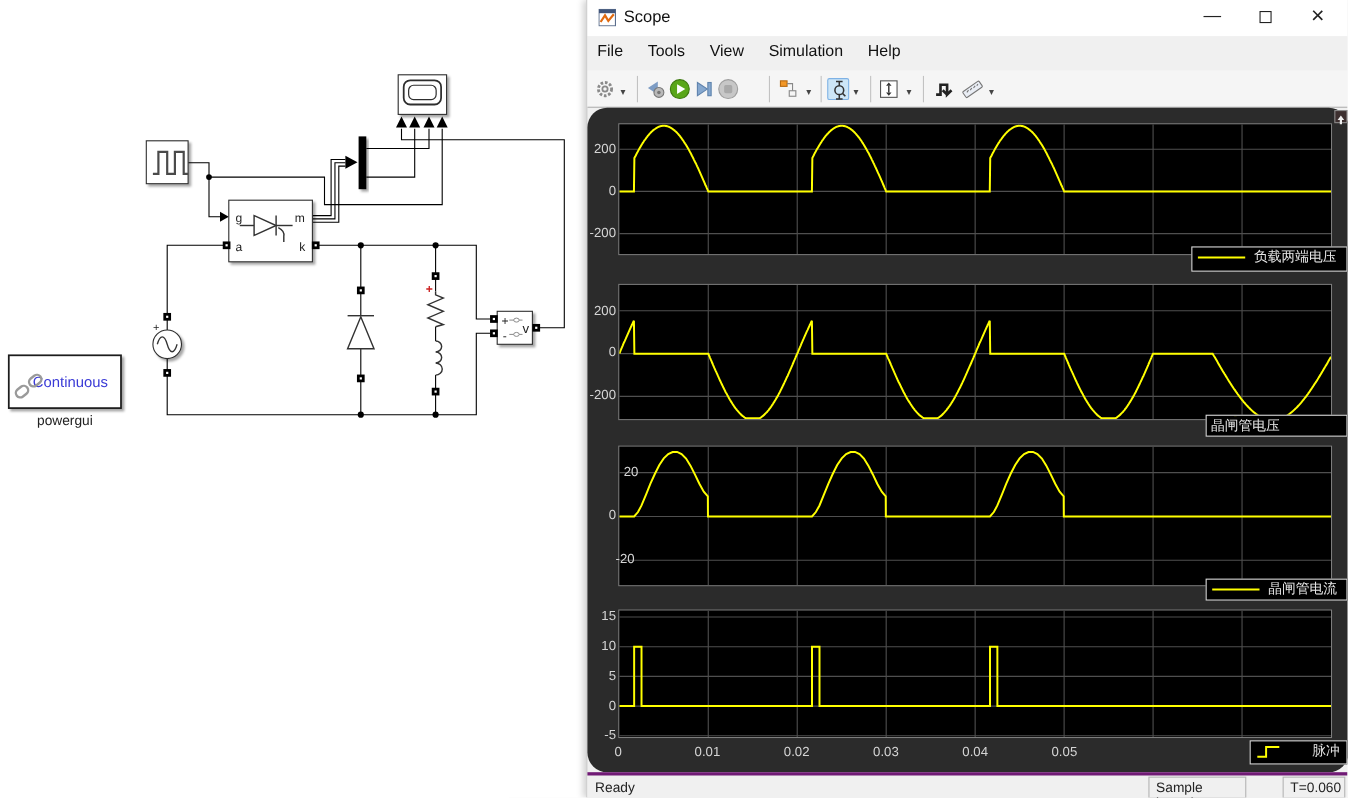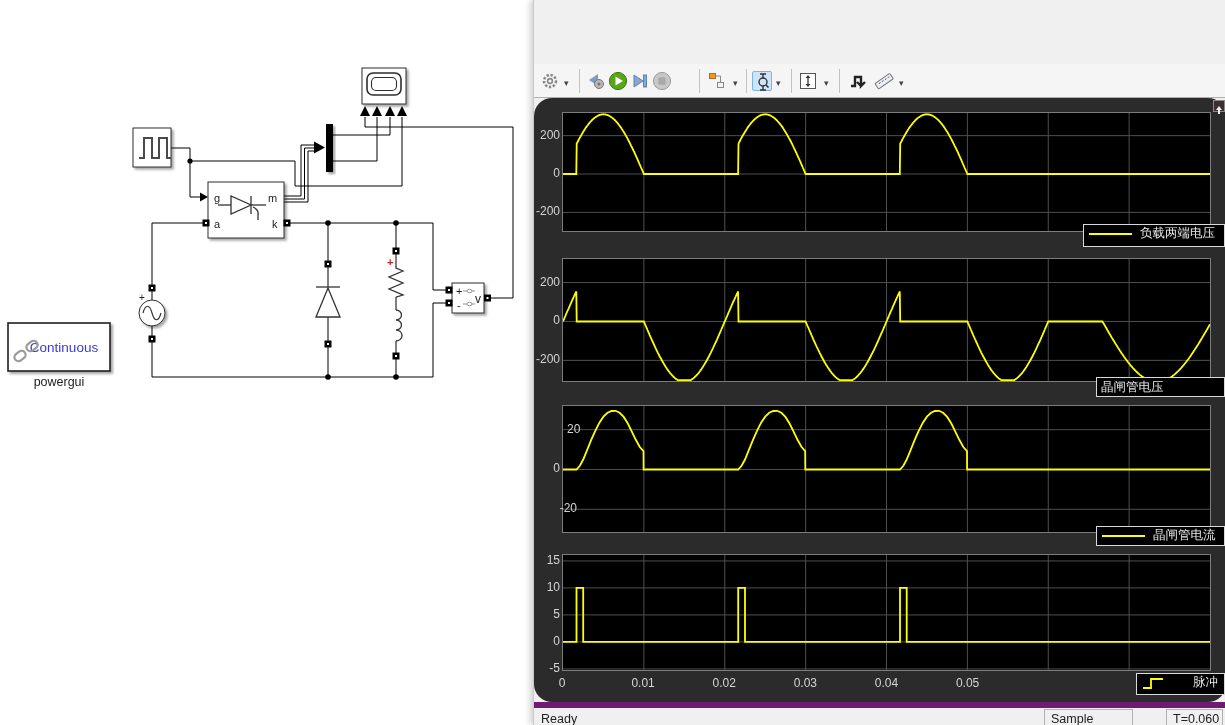--- a/index.html
+++ b/index.html
@@ -34,21 +34,21 @@
   #plot-pane { position:absolute; left:0; top:98px; width:692px; height:604px; background:#2b2b2b;border-radius:18px; }
   .plot-box { position:absolute; left:28px; width:649px; background:#000; border:1px solid #7d7d7d; }
   .plot-box svg { position:absolute; left:0; top:0; }
   .ytick { position:absolute; width:26px; text-align:right; font-size:12px; color:#d4d4d4; }
   .xtick { position:absolute; width:44px; text-align:center; font-size:12px; color:#d4d4d4; }
   .legend { position:absolute; background:#000; border:1px solid #d9d9d9; display:flex;
             align-items:flex-start; color:#e8e8e8; font-size:12.5px; }
   #pane-toggle { position:absolute; right:1px; top:2px; width:12px; height:12px; background:#3d2f2f;
                  border:1px solid #8a8a8a; }
   #statusbar { position:absolute; left:0; top:702px; width:100%; height:23px; background:#f0f0f0;
-               border-top:6px solid #701a75; font-size:12.5px; color:#222; }
+               border-top:3px solid #701a75; font-size:12.5px; color:#222; }
   #status-ready { position:absolute; left:7px; top:4px; }
   .status-panel { position:absolute; top:1px; height:20px; border:1px solid #b4b4b4; padding:2px 6px 0 6px;
                   background:#f0f0f0; }
   #status-sample { right:92px; width:89px; }
   #status-time { right:2px; width:57px;margin-left:44px; }
 </style>
 </head>
 <body>
 
 <div id="stage">
@@ -192,21 +192,42 @@
           <rect x="14" y="352" width="12" height="8" rx="4" transform="rotate(-38 20 356)"></rect>
           <rect x="26" y="342" width="12" height="8" rx="4" transform="rotate(-38 32 346)"></rect>
         </g>
         <text x="59" y="386" font-size="12.5" fill="#222" text-anchor="middle">powergui</text>
       </g>
     </svg>
   </div>
 
   <div id="scope-window">
 
-
+    <div id="titlebar">
+      <svg id="title-icon" viewBox="0 0 16 16">
+        <rect x="0.5" y="0.5" width="15" height="15" fill="#fff" stroke="#5a6d8c"></rect>
+        <rect x="0.5" y="0.5" width="15" height="3.5" fill="#40557a"></rect>
+        <polyline points="2,12 6,6 9,11 14,5" stroke="#e06a10" stroke-width="2" fill="none"></polyline>
+      </svg>
+      <span id="title-text">Scope</span>
+      <span class="winbtn" id="btn-min">—</span>
+      <span class="winbtn" id="btn-max"><span style="display:inline-block;width:11px;height:11px;border:1.3px solid #222;margin-top:10px;"></span></span>
+      <span class="winbtn" id="btn-close" style="font-size:21px;">×</span>
+    </div>
+
+    <div id="menubar">
+      <span class="menu-item">File</span>
+      <span class="menu-item">Tools</span>
+      <span class="menu-item">View</span>
+      <span class="menu-item">Simulation</span>
+      <span class="menu-item">Help</span>
+      <svg id="dock-arrow" width="12" height="12" viewBox="0 0 12 12">
+        <path d="M1,4 q4,0 6,3 l0,-3 l4,5 l-6,0 l3,-1 q-3,-3 -7,-2 z" fill="#111"></path>
+      </svg>
+    </div>
 
     <div id="toolbar">
       <span class="tb" style="left:6px;">
         <svg viewBox="0 0 20 20">
             <circle cx="10" cy="10" r="6" fill="none" stroke="#8a8a8a" stroke-width="2.6" stroke-dasharray="2.4 1.6"></circle>
             <circle cx="10" cy="10" r="2.4" fill="none" stroke="#8a8a8a" stroke-width="1.6"></circle>
           </svg>
       </span>
       <span class="tb-caret" style="left:30px;">▾</span>
       <span class="tb-sep" style="left:45px;"></span>

